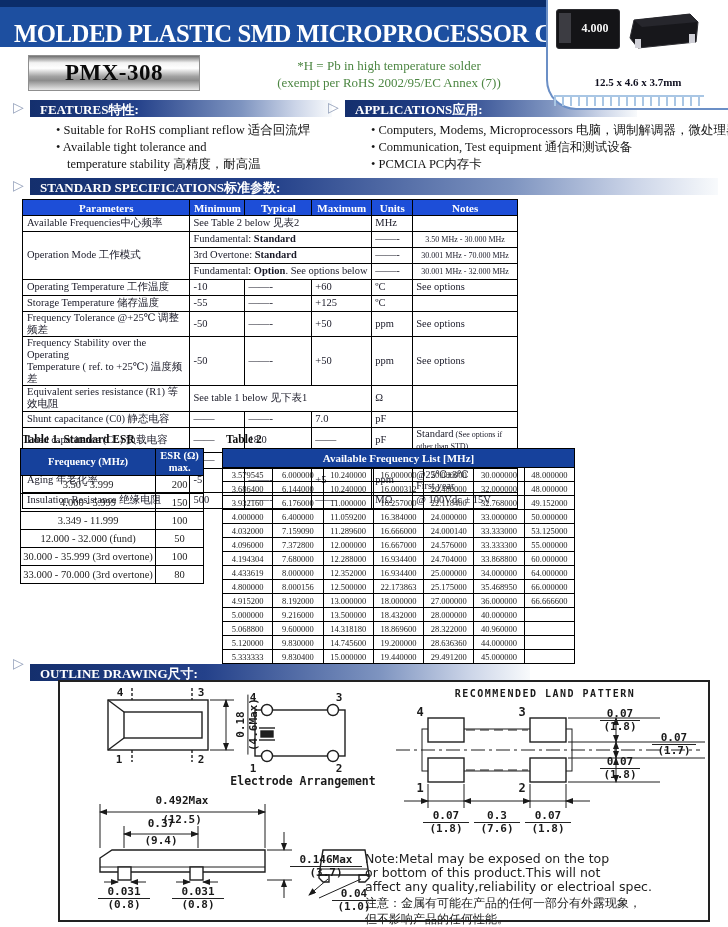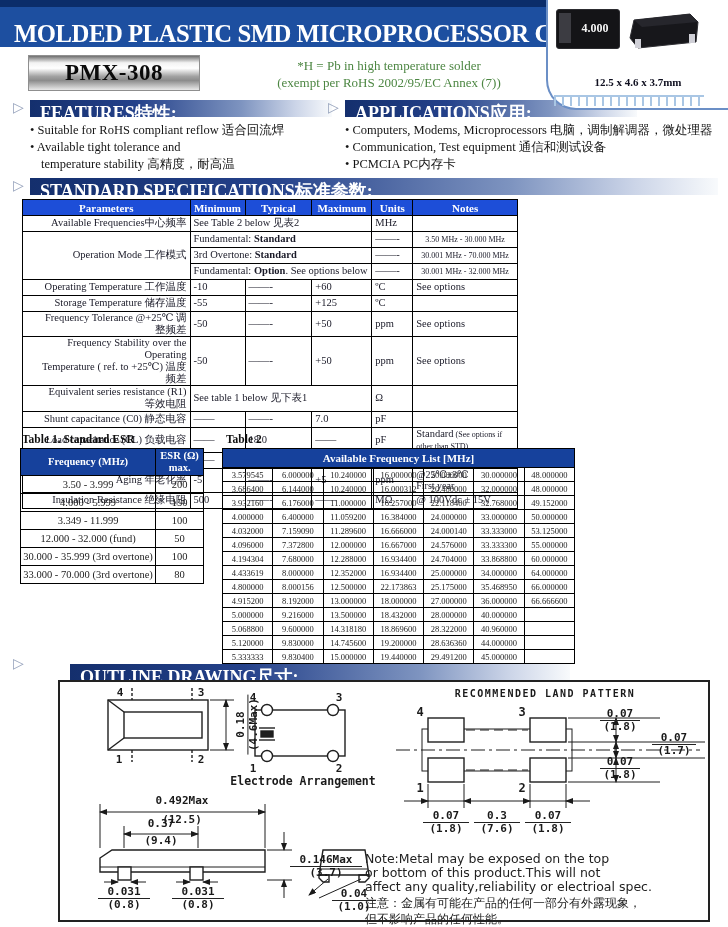--- a/index.html
+++ b/index.html
@@ -25,37 +25,37 @@
     background:linear-gradient(180deg,#6f6f6f 0%,#f2f2f2 20%,#ffffff 36%,#a2a2a2 60%,#8c8c8c 72%,#e9e9e9 100%);
     text-align:center;line-height:34px;font-size:23px;font-weight:bold;color:#0a0a0a;letter-spacing:.5px;}
   .solder-note{position:absolute;left:218px;top:57px;width:342px;text-align:center;color:#4c8642;font-size:13px;line-height:17px;}
   .vdivider{position:absolute;left:566px;top:56px;width:2px;height:40px;background:#11254a;}
   .rohs{position:absolute;left:578px;top:50px;color:#4c8642;line-height:1;}
   .rohs .big{font-size:27px;font-weight:bold;display:block;}
   .rohs .sub{font-size:11.5px;font-weight:bold;display:block;margin-top:1px;letter-spacing:.2px;}
 
   
   .sec-bar{position:absolute;height:17px;box-sizing:border-box;padding:1px 0 0 10px;color:#fff;
-           font-size:18px;font-weight:bold;white-space:nowrap;
+           font-size:13px;font-weight:bold;white-space:nowrap;
            background:linear-gradient(90deg,#142f6d 0%,#24418a 35%,#7e94c0 70%,#ccd5e8 88%,#f8fafc 100%);}
   .sec-arrow{position:absolute;width:16px;height:16px;color:#98a4bd;font-size:14px;font-weight:bold;}
   .sec-arrow::before{content:"▷";}
 
   
-  .bullets{position:absolute;font-size:12.5px;line-height:17px;color:#151515;}
+  .bullets{position:absolute;font-size:12.5px;line-height:17px;color:#151515;margin-left:26px;}
   .bullet-item{padding-left:11px;text-indent:-11px;white-space:pre-line;}
   .bullet-item::before{content:"• ";}
 
   
   table{border-collapse:collapse;}
   th,td{border:1px solid #000;}
   .spec{position:absolute;left:22px;top:199px;width:496px;font-size:10.5px;}
   .spec th{background:#1d4ed8;color:#fff;font-size:11px;font-weight:bold;height:15px;padding:0 2px;}
   .spec td{padding:0 3px;height:15px;color:#1a1a28;line-height:1.15;}
-  .spec td.p{text-align:right;padding-left:16px;}
+  .spec td.p{text-align:left;padding-left:4px;}
   .spec td.c{text-align:left;}
   .spec td.sm{font-size:8px;text-align:center;}
   .spec .pre{white-space:pre-line;}
   .nsmall{font-size:8px;}
   .tbl-title{position:absolute;font-size:11.5px;font-weight:bold;color:#101010;}
   .t1{position:absolute;left:20px;top:448px;width:184px;font-size:10.5px;}
   .t1 th{background:#16419c;color:#fff;font-weight:bold;font-size:10.5px;padding:1px 2px;white-space:pre-line;line-height:1.15;}
   .t1 td{text-align:center;height:15px;color:#222;}
   .t2{position:absolute;left:222px;top:448px;width:353px;font-size:8.5px;table-layout:fixed;}
   .t2 th{background:#16419c;color:#fff;font-weight:bold;font-size:11px;height:16px;}
@@ -448,21 +448,21 @@
           <td>15.000000</td>
           <td>19.440000</td>
           <td>29.491200</td>
           <td>45.000000</td>
           <td></td>
         </tr>
       </tbody>
   </table>
 
   <span class="sec-arrow" style="left:13px;top:655px;"></span>
-  <div class="sec-bar" style="left:30px;top:664px;width:500px;margin-left:40px;">OUTLINE DRAWING尺寸:</div>
+  <div class="sec-bar" style="left:30px;top:664px;width:500px;">OUTLINE DRAWING尺寸:</div>
 
   <div class="outline-box">
     <svg width="648" height="238" viewBox="0 0 648 238">
       <defs>
         <marker id="mA" markerWidth="9" markerHeight="8" refX="7" refY="3" orient="auto-start-reverse">
           <path d="M0,0 L8,3 L0,6 z" fill="#1a1a1a"></path>
         </marker>
       </defs>
       <g stroke="#1f1f1f" stroke-width="1.4" fill="none">
         <rect x="48" y="18" width="100" height="50"></rect>

